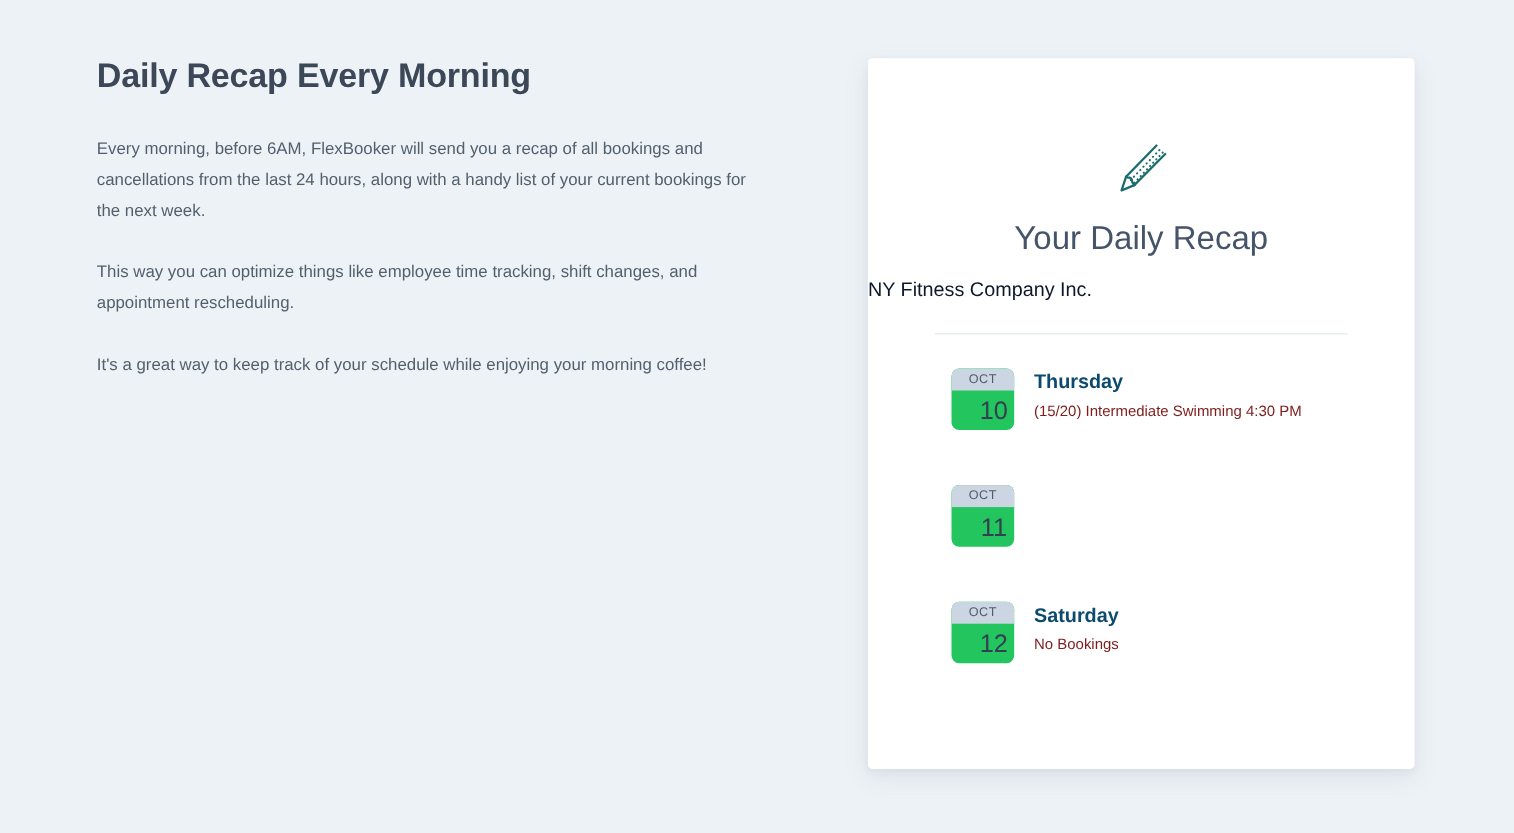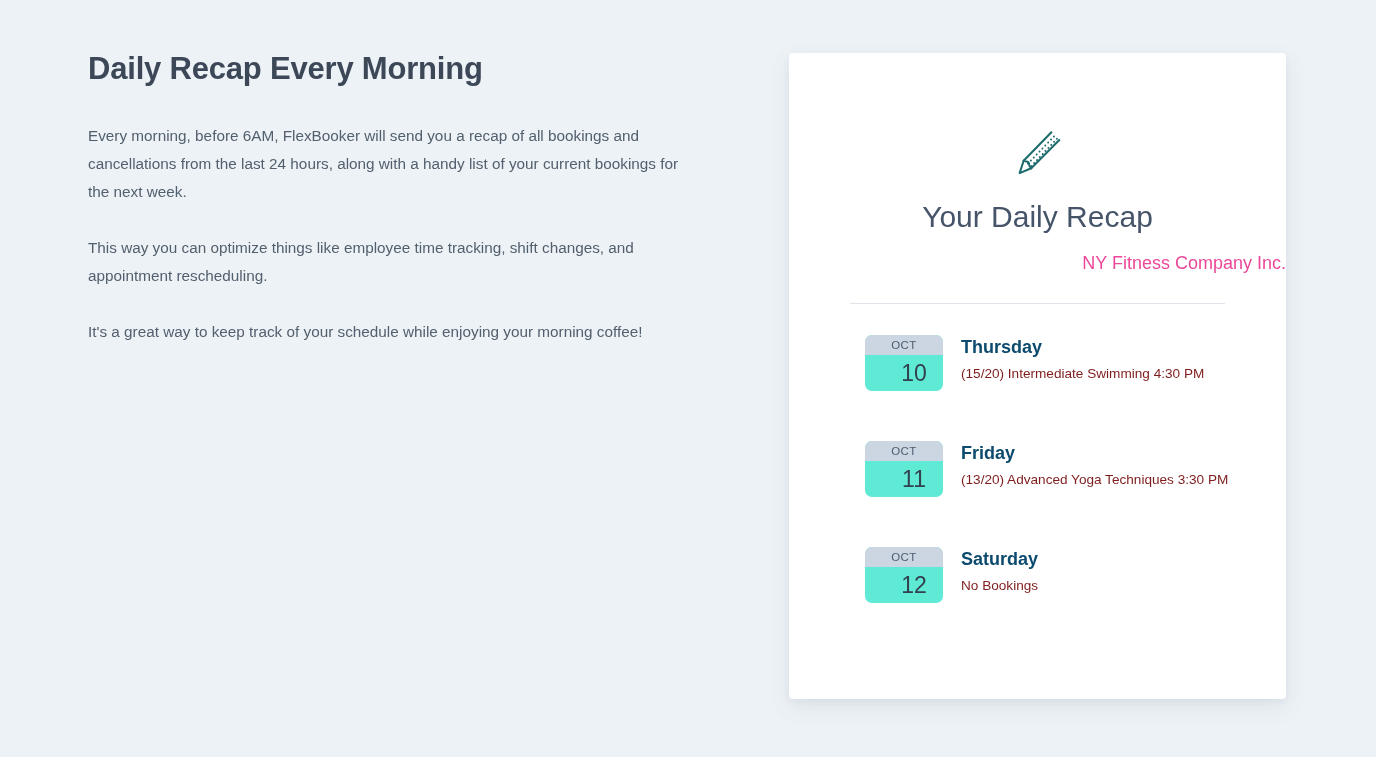--- a/index.html
+++ b/index.html
@@ -74,25 +74,25 @@
   .card-title {
     margin: 15px 0 0 0;
     text-align: center;
     font-size: 30px;
     line-height: 36px;
     font-weight: normal;
     color: #46546a;
   }
   .card-subtitle {
     margin: 17px 0 0 0;
-    text-align: right;
+    text-align: left;
     font-size: 18px;
     line-height: 22px;
     font-weight: normal;
-    color: #ec4899;
+    color: #0f172a;
   }
 
   .card-divider {
     margin: 29px 61px 0 61px;
     height: 1px;
     background: #dfe5ea;
   }
 
   .day-list {
     margin: 0;
@@ -102,24 +102,24 @@
   .day-row {
     display: flex;
     align-items: flex-start;
     padding: 0 0 0 76px;
     height: 71px;
     margin-bottom: 35px;
   }
   .day-row:last-child { margin-bottom: 0; }
 
   .date-badge {
-    width: 78px;
+    width: 57px;
     border-radius: 7px;
     overflow: hidden;
-    background: #5eead4;
+    background: #22c55e;
     flex: 0 0 auto;
     margin-top: 3px;
   }
   .badge-month {
     background: #ccd6e2;
     color: #4e5b6e;
     font-size: 11.5px;
     line-height: 20px;
     height: 20px;
     text-align: center;
@@ -202,24 +202,20 @@
           <div class="day-name">Thursday</div>
           <div class="day-detail">(15/20) Intermediate Swimming 4:30 PM</div>
         </div>
       </li>
 
       <li class="day-row">
         <div class="date-badge">
           <div class="badge-month">OCT</div>
           <div class="badge-day">11</div>
         </div>
-        <div class="day-info">
-          <div class="day-name">Friday</div>
-          <div class="day-detail">(13/20) Advanced Yoga Techniques 3:30 PM</div>
-        </div>
       </li>
 
       <li class="day-row">
         <div class="date-badge">
           <div class="badge-month">OCT</div>
           <div class="badge-day">12</div>
         </div>
         <div class="day-info">
           <div class="day-name">Saturday</div>
           <div class="day-detail">No Bookings</div>

